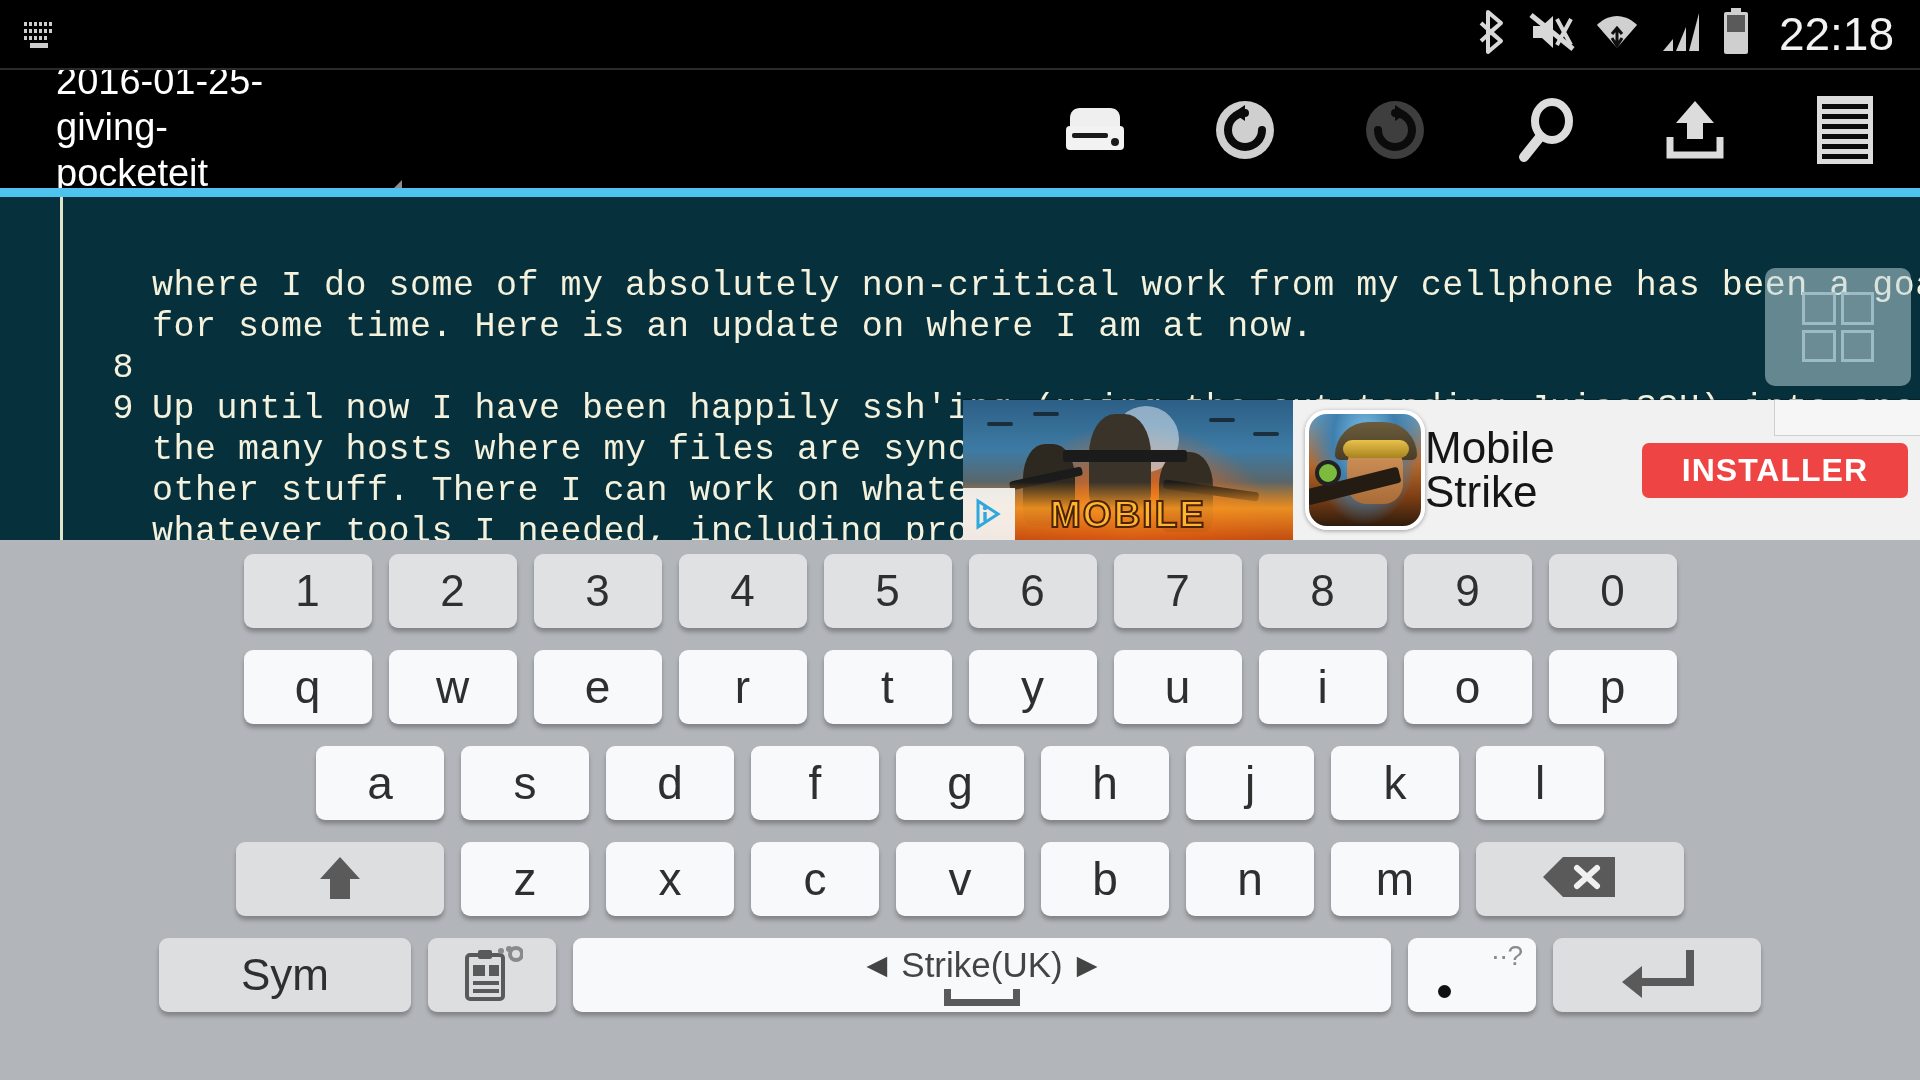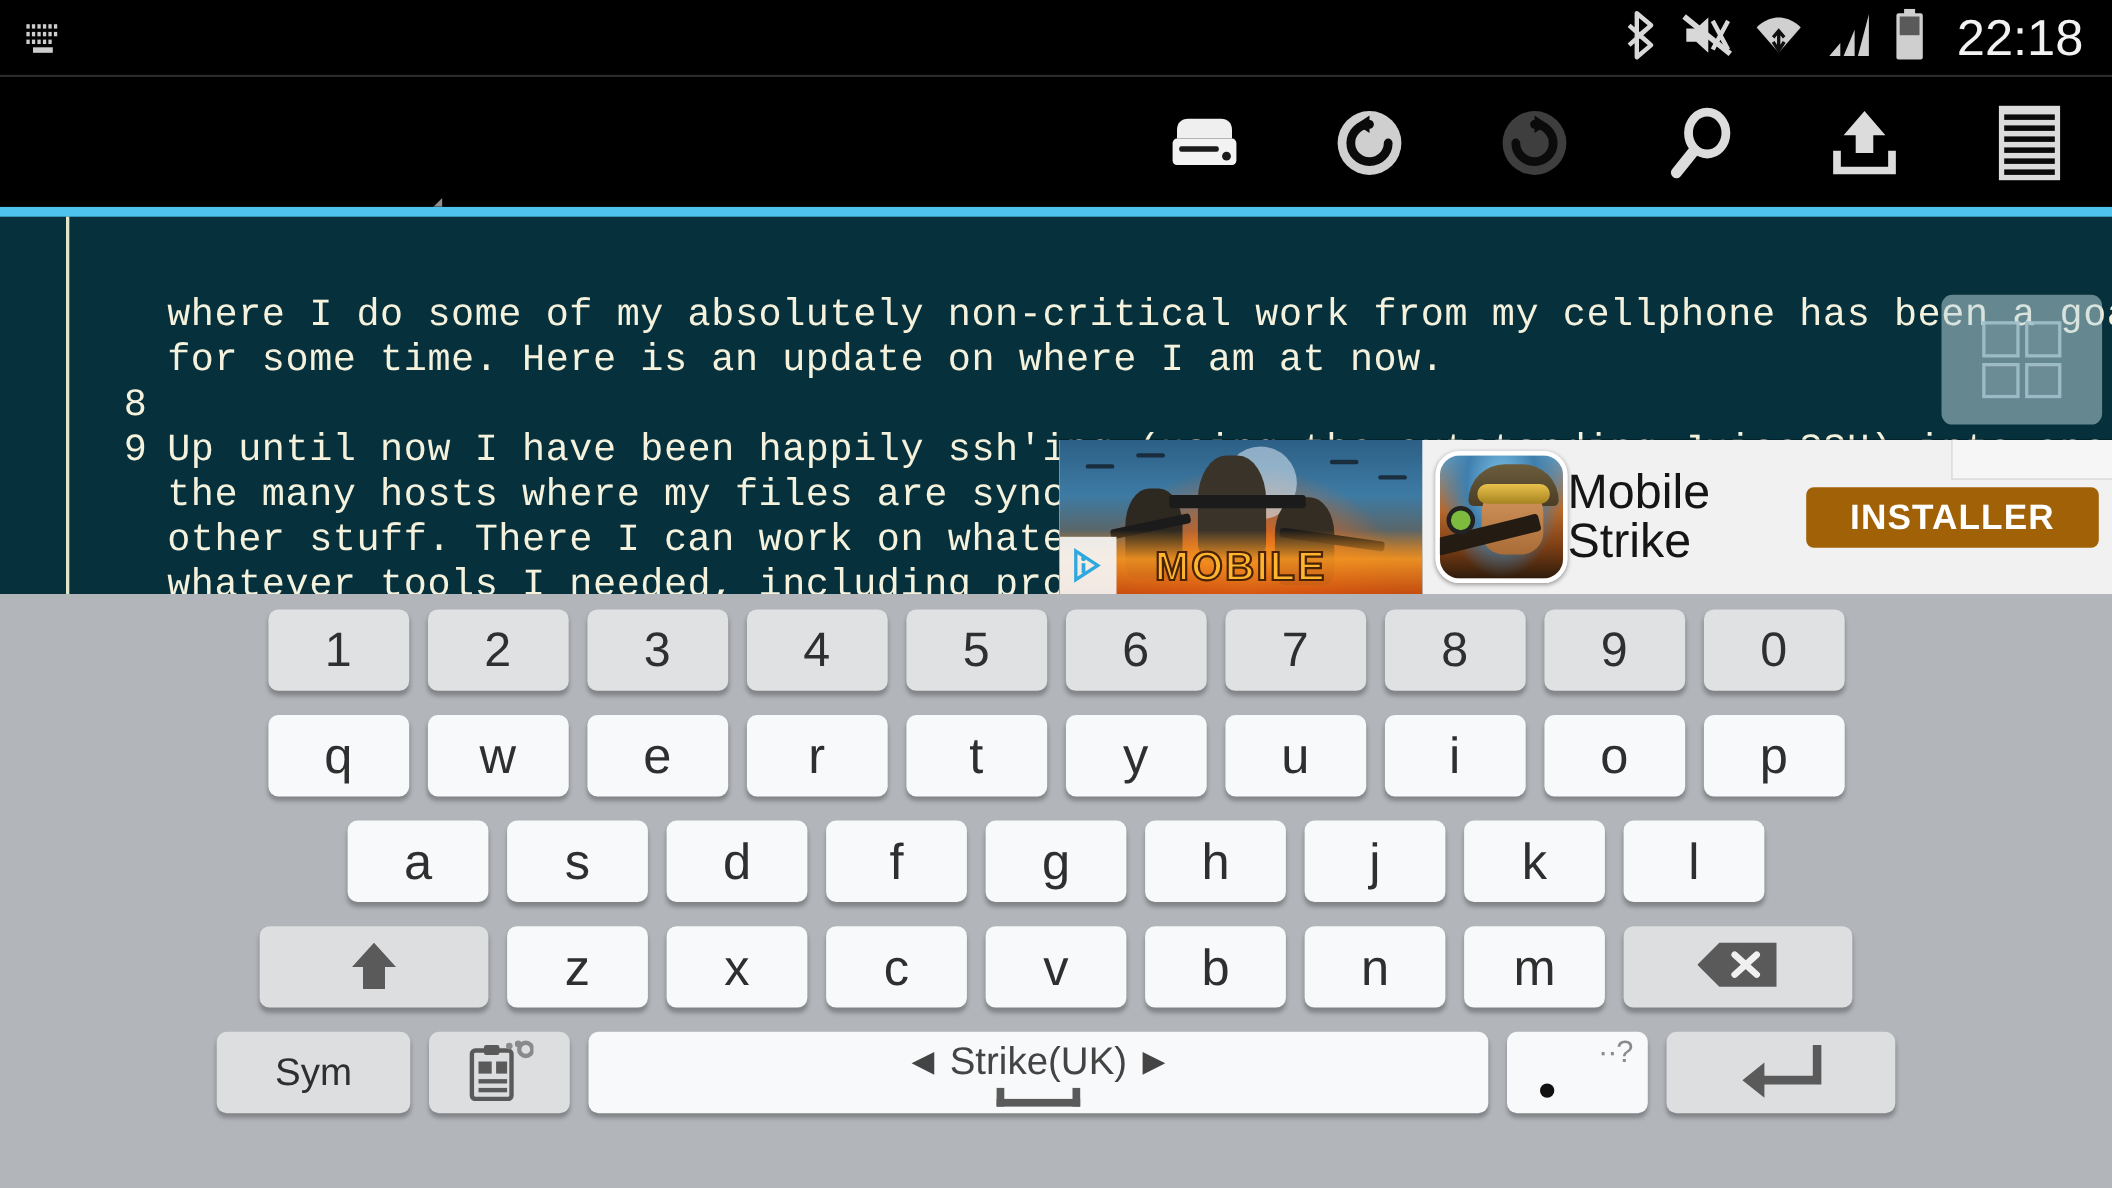--- a/index.html
+++ b/index.html
@@ -209,21 +209,21 @@
     flex: 1; display: flex; flex-direction: row;
     align-items: center; justify-content: center; gap: 8px;
     padding-right: 12px;
   }
   #ad-app-name {
     font-size: 44px; color: #151515;
     font-family: "Liberation Sans", sans-serif;
     line-height: 1;
   }
   #ad-cta {
-    background: #a16207;
+    background: #ef4444;
     color: #ffffff;
     font-size: 32px; font-weight: bold;
     letter-spacing: 1px;
     padding: 9px 40px;
     border-radius: 7px;
     border: 0;
   }
   #ad-close-strip {
     position: absolute; right: 0; top: 0;
     width: 146px; height: 36px;
@@ -261,21 +261,21 @@
   .key-gap { width: 17px; flex: 0 0 auto; }
 
   #row-num   { top: 14px;  }
   #row-q     { top: 110px; }
   #row-a     { top: 206px; }
   #row-z     { top: 302px; }
   #row-bot   { top: 398px; }
 
   .key.shift   { width: 208px; }
   .key.back    { width: 208px; }
-  .key.sym     { width: 176px; font-size: 35px; text-align: right; }
+  .key.sym     { width: 252px; font-size: 44px; text-align: right; }
   .key.tools   { width: 128px; }
   .key.space   { width: 818px; background: #f8f9fa; flex-direction: column; gap: 2px; }
   .key.period  { width: 128px; background: #f8f9fa; }
   .key.enter   { width: 208px; }
 
   #space-lang {
     display: flex; align-items: center; gap: 14px;
     font-size: 35px; color: #444;
   }
   #space-lang .arr { font-size: 27px; color: #444; }
@@ -357,20 +357,23 @@
         <rect x="10" y="0" width="10" height="5" fill="#cfcfcf"></rect>
         <rect x="3" y="4" width="24" height="42" rx="2" fill="#cfcfcf"></rect>
         <rect x="6" y="7" width="18" height="17" fill="#5a5a5a"></rect>
       </svg>
     </span>
     <span id="status-clock">22:18</span>
   </div>
 </div>
 
 <div id="app-bar">
+  <div id="doc-title">2016-01-25-
+giving-
+pocketeit</div>
   <div id="title-expander"></div>
 
   <div id="toolbar-actions">
     <button class="tb-btn">
       <span>
         <svg width="66" height="52" viewBox="0 0 66 52">
           <path d="M8 14 C8 8 12 4 18 4 H48 C54 4 58 8 58 14 V22 H8 Z" fill="#efefef"></path>
           <rect x="4" y="22" width="58" height="24" rx="4" fill="#f2f2f2"></rect>
           <rect x="10" y="29" width="36" height="5" rx="2" fill="#1a1a1a"></rect>
           <circle cx="53" cy="38" r="4" fill="#1a1a1a"></circle>

